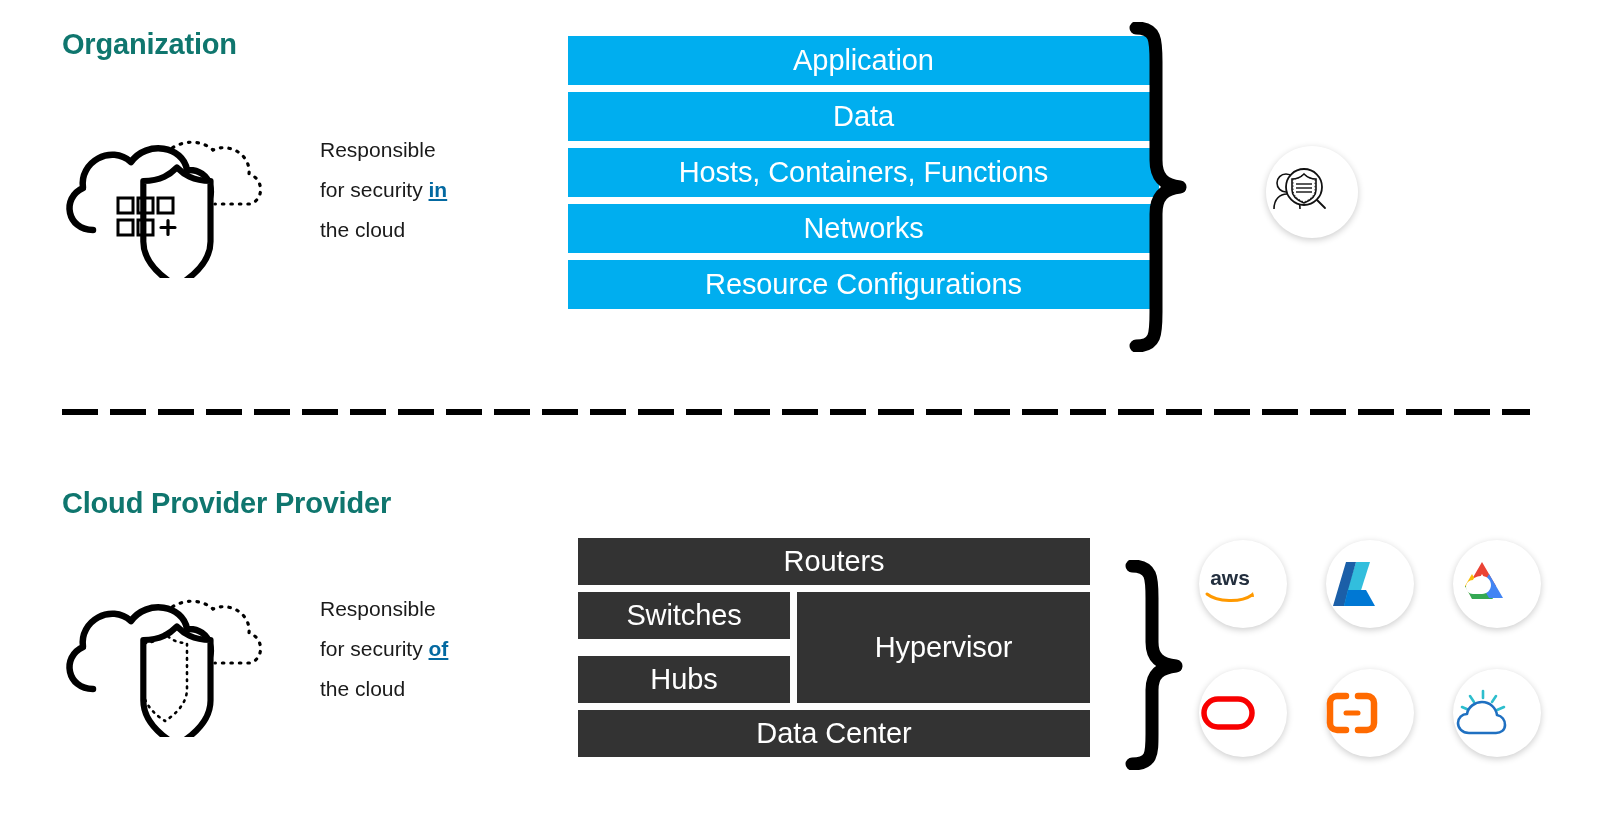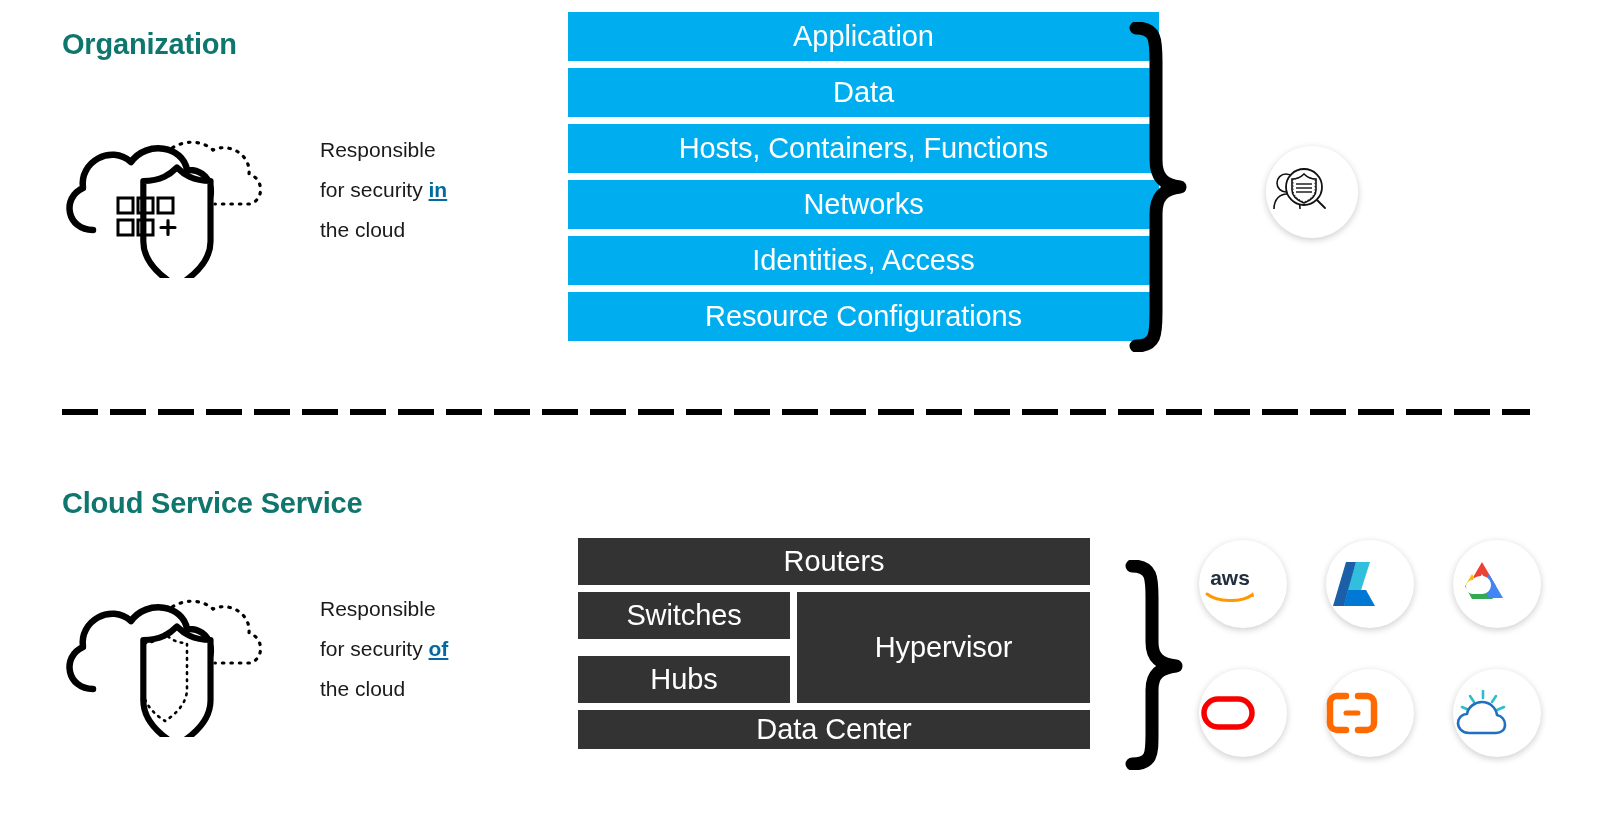--- a/index.html
+++ b/index.html
@@ -42,21 +42,21 @@
   #caption-csp { left: 320px; top: 589px; }
   .caption .hl { color: #0369a1; font-weight: bold; text-decoration: underline; }
 
   
   .cloud-icon { position: absolute; }
   #icon-cloud-org { left: 55px; top: 118px; }
   #icon-cloud-csp { left: 55px; top: 577px; }
 
   
   .stack { position: absolute; }
-  #stack-org { left: 568px; top: 12px; width: 591px; }
+  #stack-org { left: 568px; top: 36px; width: 591px; }
   .layer-bar {
     background: #00AEEF;
     color: #ffffff;
     height: 49px;
     margin-bottom: 7px;
     display: flex;
     align-items: center;
     justify-content: center;
     font-size: 29px;
     letter-spacing: -0.1px;
@@ -82,21 +82,21 @@
     height: 111px;
   }
   #csp-left-col {
     display: flex;
     flex-direction: column;
     gap: 17px;
     width: 212px;
   }
   #csp-switches, #csp-hubs { flex: 1; }
   #csp-hypervisor { flex: 1; }
-  #csp-datacenter { height: 39px; }
+  #csp-datacenter { height: 47px; }
 
   
   .brace { position: absolute; }
   #brace-org { left: 1122px; top: 22px; }
   #brace-csp { left: 1122px; top: 560px; }
 
   
   #divider {
     position: absolute;
     left: 62px;
@@ -167,21 +167,20 @@
     <span>Responsible</span><br>
     <span>for security </span><span class="hl">in</span><br>
     <span>the cloud</span>
   </div>
 
   <div class="stack" id="stack-org">
     <div class="layer-bar">Application</div>
     <div class="layer-bar">Data</div>
     <div class="layer-bar">Hosts, Containers, Functions</div>
     <div class="layer-bar">Networks</div>
-    <div class="layer-bar">Identities, Access</div>
     <div class="layer-bar">Resource Configurations</div>
   </div>
 
   <div class="brace" id="brace-org">
     <svg width="76" height="330" viewBox="0 0 76 330" fill="none">
       <path d="M14 6 C34 6, 34 18, 34 40 L34 138
                C34 156, 42 163, 58 165
                C42 167, 34 174, 34 192 L34 290
                C34 312, 34 324, 14 324" stroke="#000" stroke-width="13" stroke-linecap="round" stroke-linejoin="round" fill="none"></path>
     </svg>
@@ -205,21 +204,21 @@
       <g stroke="#111" stroke-width="1.4">
         <path d="M30 23 H46"></path>
           <path d="M30 27 H46"></path>
           <path d="M30 31 H46"></path>
       </g>
     </svg>
   </div>
 
   <div id="divider"></div>
 
-  <div class="section-title" id="title-csp">Cloud Service Service</div>
+  <div class="section-title" id="title-csp">Cloud Provider Provider</div>
 
   <div class="cloud-icon" id="icon-cloud-csp">
     <svg width="220" height="160" viewBox="0 0 220 160" fill="none">
       <path d="M103 50 C108 26, 140 16, 158 32 C176 24, 196 38, 194 56
                C208 60, 210 80, 196 86 L160 86" stroke="#000" stroke-width="3.2" stroke-linecap="round" stroke-dasharray="1.5 7"></path>
       <path d="M38 112 C12 112, 6 80, 28 70 C24 44, 56 26, 76 44
                C92 22, 128 28, 132 52 C156 50, 164 80, 146 92
                C142 106, 128 112, 118 110" stroke="#000" stroke-width="6.5" stroke-linecap="round" stroke-linejoin="round" fill="#fff"></path>
       <path d="M86 58 L86 112 C86 132, 106 146, 116 152
                C126 146, 146 132, 146 112 L146 58

